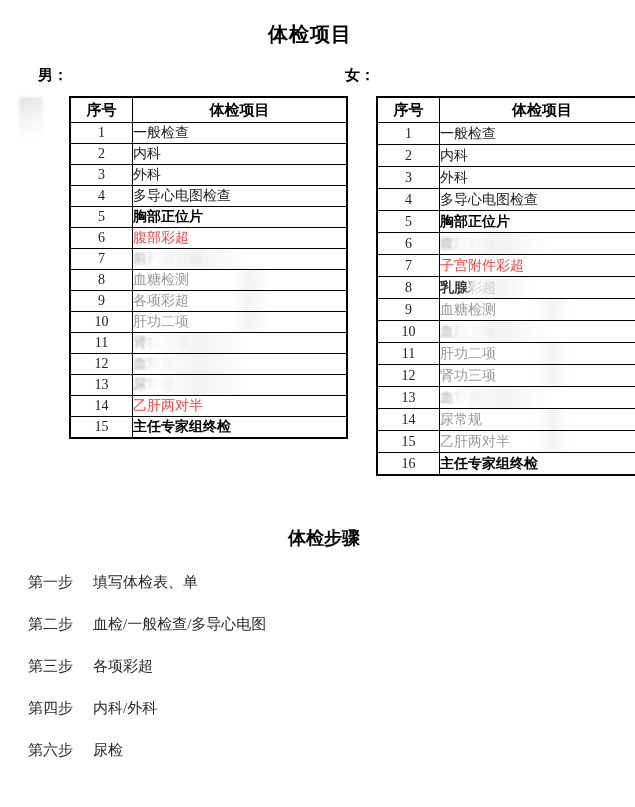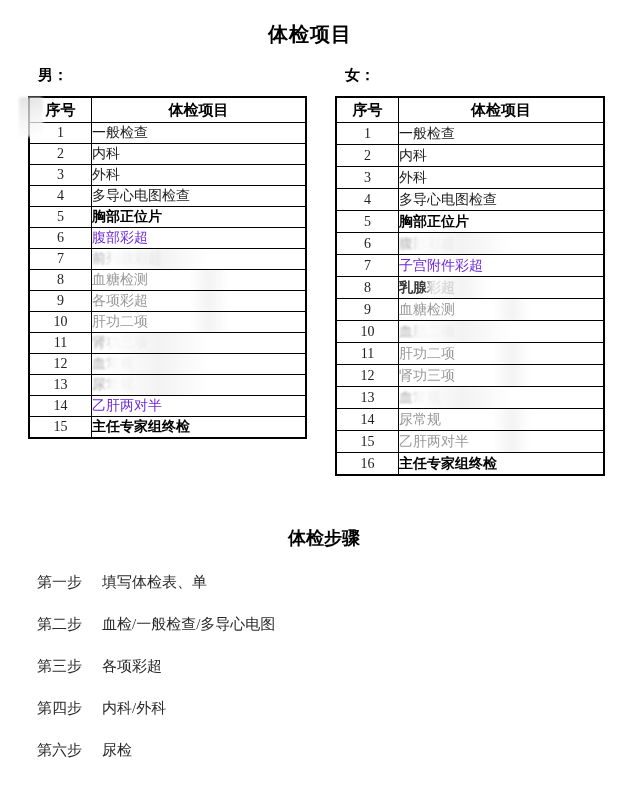--- a/index.html
+++ b/index.html
@@ -31,35 +31,35 @@
   }
 
   table.ptable{
     border-collapse:collapse;width:100%;table-layout:fixed;
     background:#fff;
   }
   table.ptable th, table.ptable td{
     border:1px solid #000;
     overflow:hidden;white-space:nowrap;
   }
-  table.ptable{border:2px solid #000;}
+  table.ptable{border:2px solid #000;margin-left:41px;}
   table.ptable th{
     height:24px;font-size:15px;font-weight:bold;text-align:center;
     color:#000;padding:0;
   }
   th.col-num, td.num{width:61px;}
   table.ptable td{height:20px;font-size:14px;padding:0;}
   .table-block.female table.ptable td{height:21px;}
   td.num{text-align:center;color:#222;}
   td.item{padding-left:6px;position:relative;}
   td.item .itemtext{position:relative;display:inline-block;}
 
   
   tr.bold td.item .itemtext{font-weight:bold;color:#000;}
-  tr.fade1 td.item .itemtext{color:#6d28d9;filter:blur(0.3px);}
+  tr.fade1 td.item .itemtext{color:#ef4444;filter:blur(0.3px);}
   tr.fade2 td.item .itemtext{color:#989898;filter:blur(0.6px);}
   tr.fade3 td.item .itemtext{color:#ababab;filter:blur(1px);}
   tr.bold.fade2 td.item .itemtext{color:#3a3a3a;filter:blur(0.4px);}
 
   .patch{
     position:absolute;z-index:2;pointer-events:none;
     background:linear-gradient(90deg,rgba(255,255,255,0.88),rgba(240,240,240,0.82),rgba(255,255,255,0.9));
     border-radius:6px;filter:blur(2.5px);
   }
   tr.fade2 .patch{left:46%;right:36%;top:-4px;bottom:-2px;}
@@ -74,21 +74,21 @@
   }
 
   
   .steps-title{
     margin:0;margin-top:50px;width:648px;
     text-align:center;font-size:18px;font-weight:bold;color:#000;
   }
   .steps-list{margin-top:24px;}
   .step-line{
     display:flex;align-items:baseline;
-    padding-left:37px;margin-bottom:25px;
+    padding-left:28px;margin-bottom:25px;
     font-size:15px;color:#2a2a2a;line-height:17px;
   }
   .step-text{margin-left:20px;}
 </style>
 </head>
 <body>
 
 <div class="page">
 
   <h1 class="main-title">体检项目</h1>

